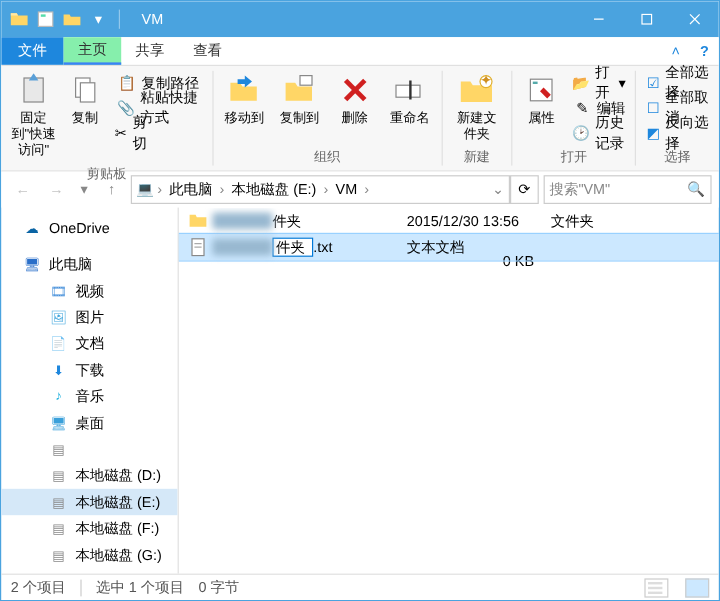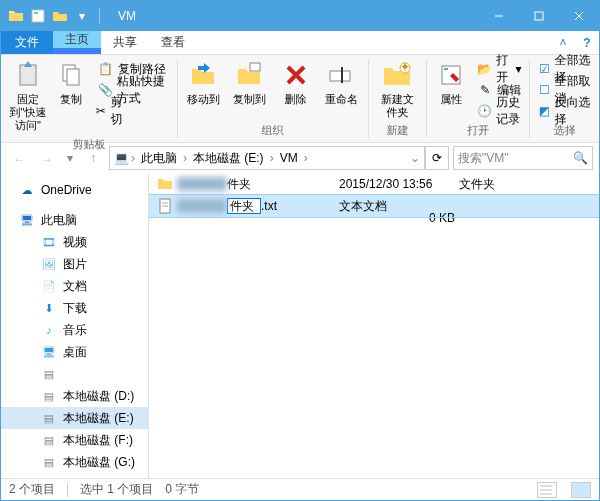--- a/index.html
+++ b/index.html
@@ -7,21 +7,21 @@
 .titlebar { height: 30px; background: #4aa3df; display: flex; align-items: center; color: #fff; }
 .titlebar .qat { display: flex; align-items: center; gap: 4px; padding: 0 6px; }
 .qat-icon { width: 18px; height: 18px; display: flex; align-items: center; justify-content: center; }
 .titlebar .sep { width: 1px; height: 16px; background: rgba(255,255,255,0.4); margin: 0 4px; }
 .titlebar .title { flex: 1; text-align: left; padding-left: 8px; font-size: 12px; }
 .titlebar .winctrl { display: flex; }
 .winctrl div { width: 40px; height: 30px; display: flex; align-items: center; justify-content: center; color: #fff; }
 .menubar { height: 24px; background: #fff; display: flex; align-items: stretch; border-bottom: 1px solid #e0e0e0; }
 .menubar .file-tab { background: #1e87dd; color: #fff; padding: 0 14px; display: flex; align-items: center; }
 .menubar .tab { padding: 0 12px; display: flex; align-items: center; color: #333; }
-.menubar .tab.active { border-bottom: 6px solid #3b82f6; background: #7dd3fc; }
+.menubar .tab.active { border-bottom: 2px solid #3b82f6; background: #86efac; }
 .menubar .spacer { flex: 1; }
 .menubar .help { width: 24px; display: flex; align-items: center; justify-content: center; color: #1e87dd; }
 .ribbon { height: 88px; background: #f7f7f7; display: flex; border-bottom: 1px solid #e0e0e0; }
 .rgroup { display: flex; flex-direction: column; padding: 2px 4px; }
 .rgroup .body { flex: 1; display: flex; align-items: flex-start; gap: 2px; }
 .rgroup .label { text-align: center; color: #666; font-size: 11px; padding: 2px 0; }
 .rsep { width: 1px; background: #e0e0e0; margin: 4px 0; }
 .bigbtn { display: flex; flex-direction: column; align-items: center; padding: 2px 4px; width: 44px; }
 .bigbtn .ico { width: 32px; height: 32px; display: flex; align-items: center; justify-content: center; }
 .bigbtn .lbl { text-align: center; font-size: 11px; line-height: 1.2; margin-top: 2px; }
@@ -45,21 +45,21 @@
 .main { flex: 1; display: flex; flex-direction: column; }
 .colheaders { height: 22px; display: flex; align-items: center; border-bottom: 1px solid #e8e8e8; }
 .colh { padding: 0 8px; color: #333; border-right: 1px solid transparent; }
 .filelist { flex: 1; overflow: hidden; position: relative; }
 .filerow { height: 22px; display: flex; align-items: center; }
 .filerow.selected { background: #cce8ff; outline: 1px solid #99d1ff; }
 .filerow .fico { width: 16px; height: 16px; margin: 0 4px 0 8px; }
 .filerow .fname { width: 150px; display: flex; align-items: center; }
 .filerow .fdate { width: 120px; }
 .filerow .ftype { width: 80px; }
-.filerow .fsize { width: 60px; text-align: right; padding-right: 24px; margin-top: 23px; }
+.filerow .fsize { width: 60px; text-align: left; padding-right: 24px; margin-top: 23px; }
 .blur { filter: blur(3px); background: #98b8d0; border-radius: 2px; width: 50px; height: 14px; display: inline-block; }
 .renameinput { border: 1px solid #0078d7; background: #fff; padding: 0 2px; height: 16px; font-size: 12px; }
 .statusbar { height: 22px; border-top: 1px solid #e0e0e0; display: flex; align-items: center; padding: 0 8px; gap: 12px; color: #555; }
 .statusbar .sep2 { width: 1px; height: 14px; background: #ccc; }
 .statusbar .spacer2 { flex: 1; }
 .viewbtn { width: 20px; height: 16px; border: 1px solid #ccc; margin-left: 2px; }
 svg { display: block; }
 </style>
 </head>
 <body>

